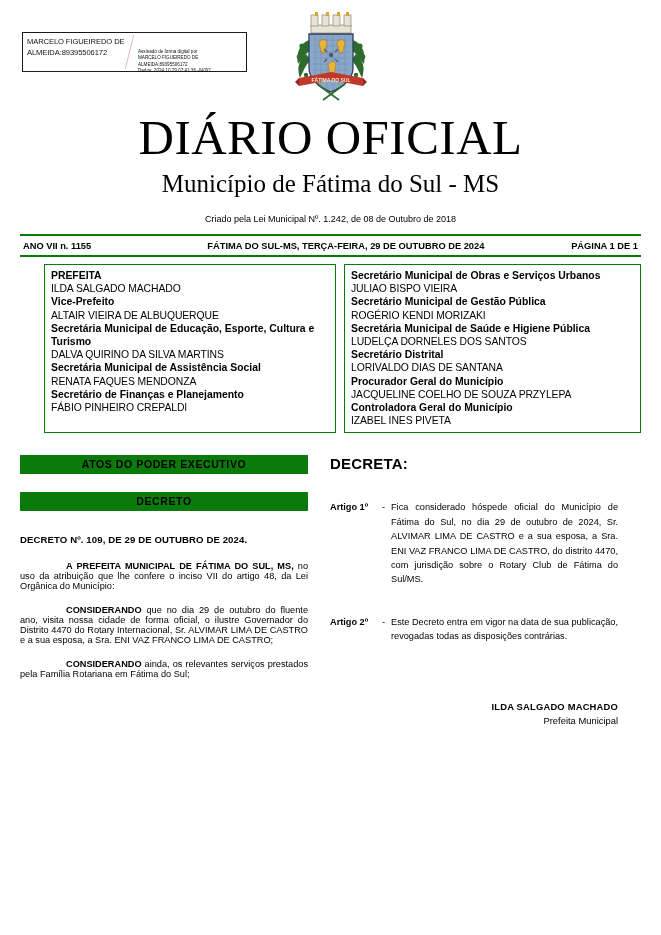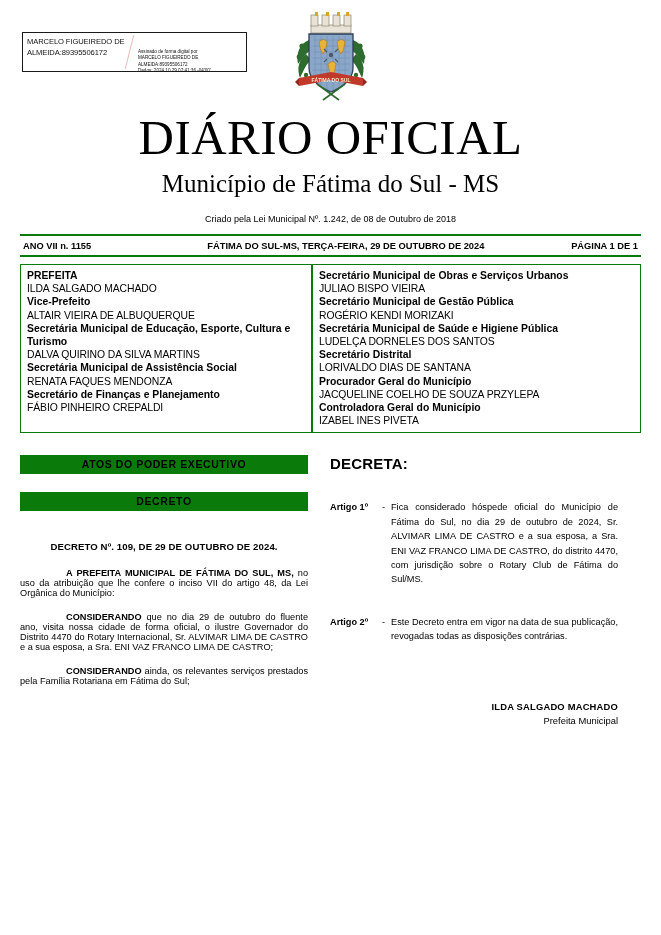--- a/index.html
+++ b/index.html
@@ -109,21 +109,23 @@
     font-weight: bold;
     padding: 0 3px;
   }
   .hdr-left { width: 27%; text-align: left; }
   .hdr-mid { flex: 1; text-align: center; }
   .hdr-right { width: 22%; text-align: right; }
 
   
   .officials {
     display: flex;
+    gap: 8px;
     margin-top: 7px;
+    margin-left: 24px;
   }
   .off-box {
     border: 1.5px solid #0a7a0a;
     padding: 4px 5px 5px 6px;
   }
   .off-left { width: 292px; }
   .off-right { flex: 1; }
   .off-role {
     font-size: 10.4px;
     font-weight: bold;
@@ -152,25 +154,25 @@
     font-size: 10.5px;
     font-weight: bold;
     letter-spacing: 0.6px;
     padding: 4px 0 4px 0;
     height: 19px;
     line-height: 11px;
   }
   .banner + .banner { margin-top: 18px; }
 
   .decree-title {
-    text-align: center;
+    text-align: left;
     font-size: 9.6px;
     font-weight: bold;
     line-height: 14px;
-    margin-top: 29px;
+    margin-top: 22px;
     letter-spacing: 0.1px;
   }
   .decree-ementa {
     font-size: 9.2px;
     font-style: italic;
     line-height: 14px;
     text-align: justify;
     margin-top: 14px;
   }
   .para {

